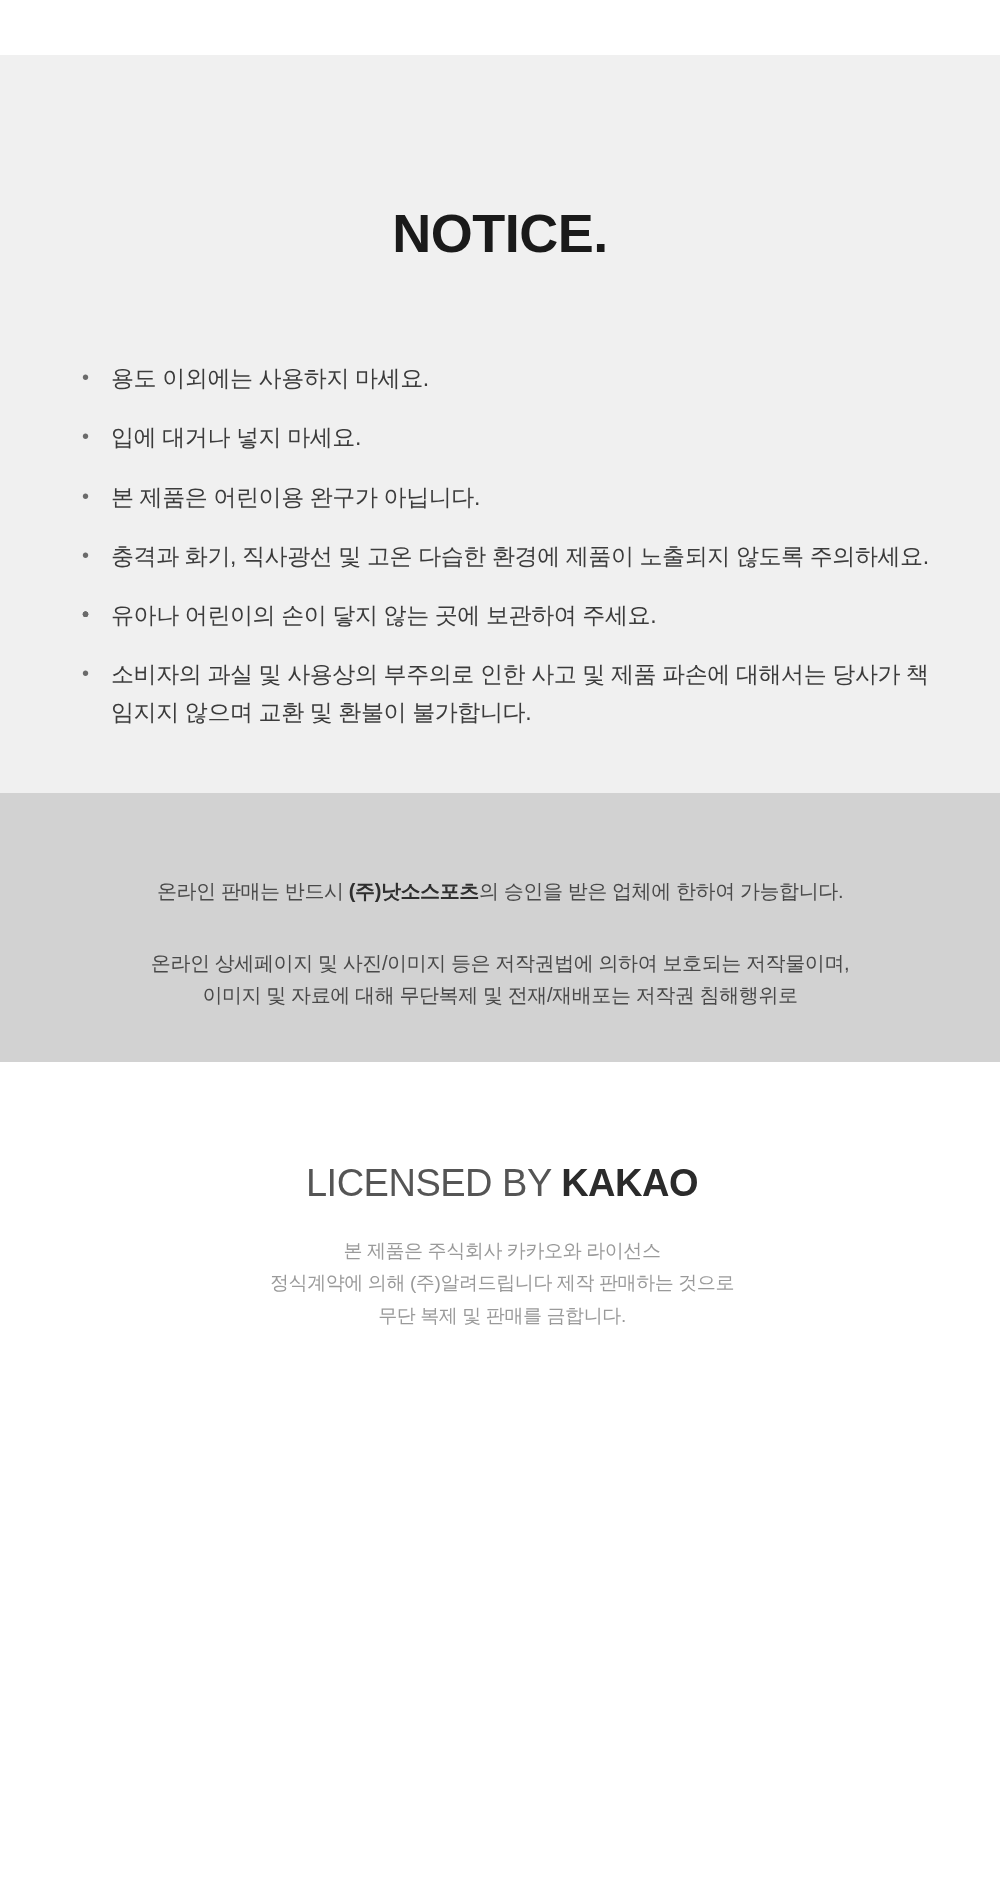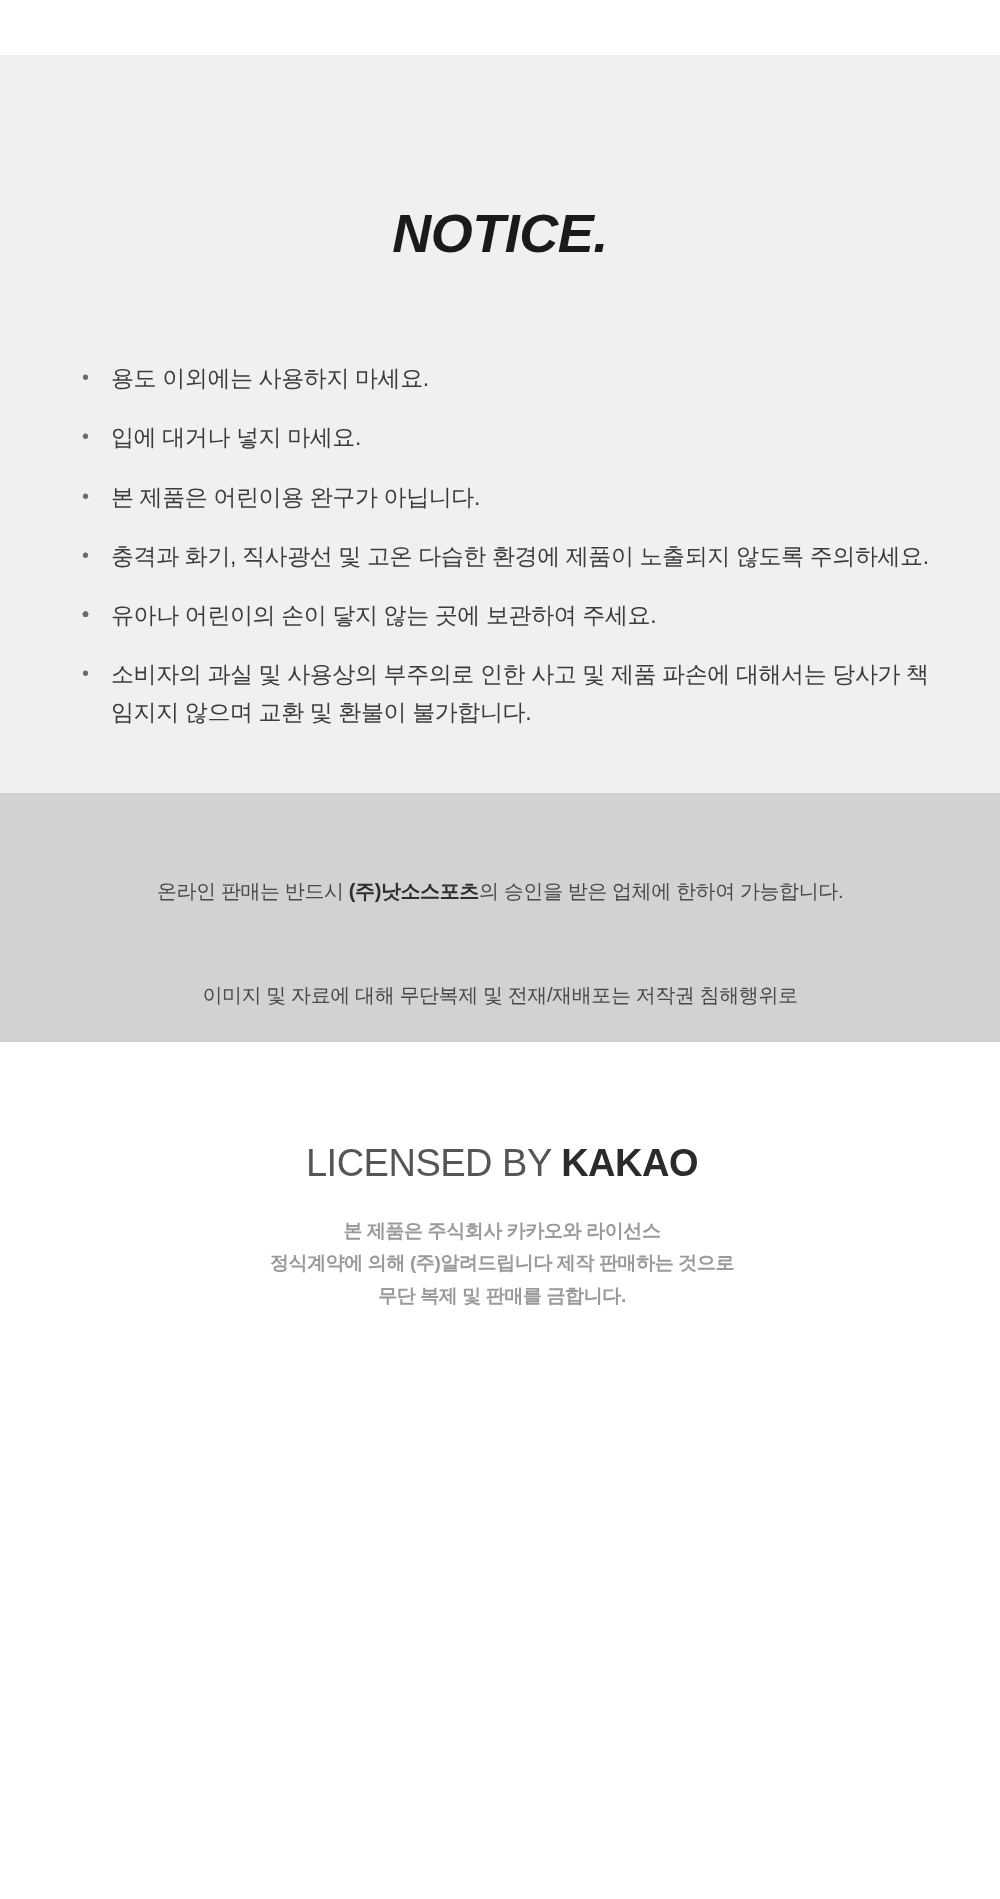--- a/index.html
+++ b/index.html
@@ -28,21 +28,20 @@
     margin-top: 55px;
   }
   .notice-title {
     text-align: center;
     font-size: 54px;
     font-weight: 700;
     letter-spacing: -0.5px;
     color: #1a1a1a;
     margin: 92px 0 0 0;
     font-family: "Liberation Sans", sans-serif;
-    font-style: italic;
   }
   .notice-list {
     list-style: none;
     margin: 96px 0 0 0;
     padding: 0 70px 0 78px;
   }
   .notice-list li {
     position: relative;
     padding-left: 33px;
     margin-bottom: 22px;
@@ -57,21 +56,21 @@
     left: 4px;
     top: 0;
     color: #6b6b6b;
     font-size: 20px;
     line-height: 1.75;
   }
 
   
   .copyright-band {
     background: #d2d2d2;
-    padding: 52px 0 30px 0;
+    padding: 52px 0 50px 0;
     text-align: center;
   }
   .copyright-band .line-top {
     font-size: 20px;
     color: #494949;
     letter-spacing: -0.4px;
     line-height: 1.6;
     margin: 30px 0 0 0;
   }
   .copyright-band .line-top b {
@@ -102,21 +101,20 @@
   .license-title .brand {
     font-weight: 700;
     color: #2b2b2b;
   }
   .license-note {
     margin: 30px 0 0 0;
     font-size: 19px;
     line-height: 1.72;
     color: #9a9a9a;
     letter-spacing: -0.4px;
-    font-weight: bold;
   }
 </style>
 </head>
 <body>
 
 <div class="page">
 
   <section class="notice-section">
     <h1 class="notice-title">NOTICE.</h1>
 
@@ -155,21 +153,21 @@
         <span>소비자의 과실 및 사용상의 부주의로 인한 사고 및 제품 파손에 대해서는 당사가 책임지지 않으며 교환 및 환불이 불가합니다.</span>
       </li>
     </ul>
   </section>
 
   <section class="copyright-band">
     <p class="line-top">
       <span>온라인 판매는 반드시 </span><b>(주)낫소스포츠</b><span>의 승인을 받은 업체에 한하여 가능합니다.</span>
     </p>
     <p class="block">
-      <br>
+      <span>온라인 상세페이지 및 사진/이미지 등은 저작권법에 의하여 보호되는 저작물이며,</span><br>
       <span>이미지 및 자료에 대해 무단복제 및 전재/재배포는 저작권 침해행위로</span><br>
     </p>
   </section>
 
   <section class="license-section">
     <p class="license-title">
       <span>LICENSED BY </span><span class="brand">KAKAO</span>
     </p>
     <p class="license-note">
       <span>본 제품은 주식회사 카카오와 라이선스</span><br>

